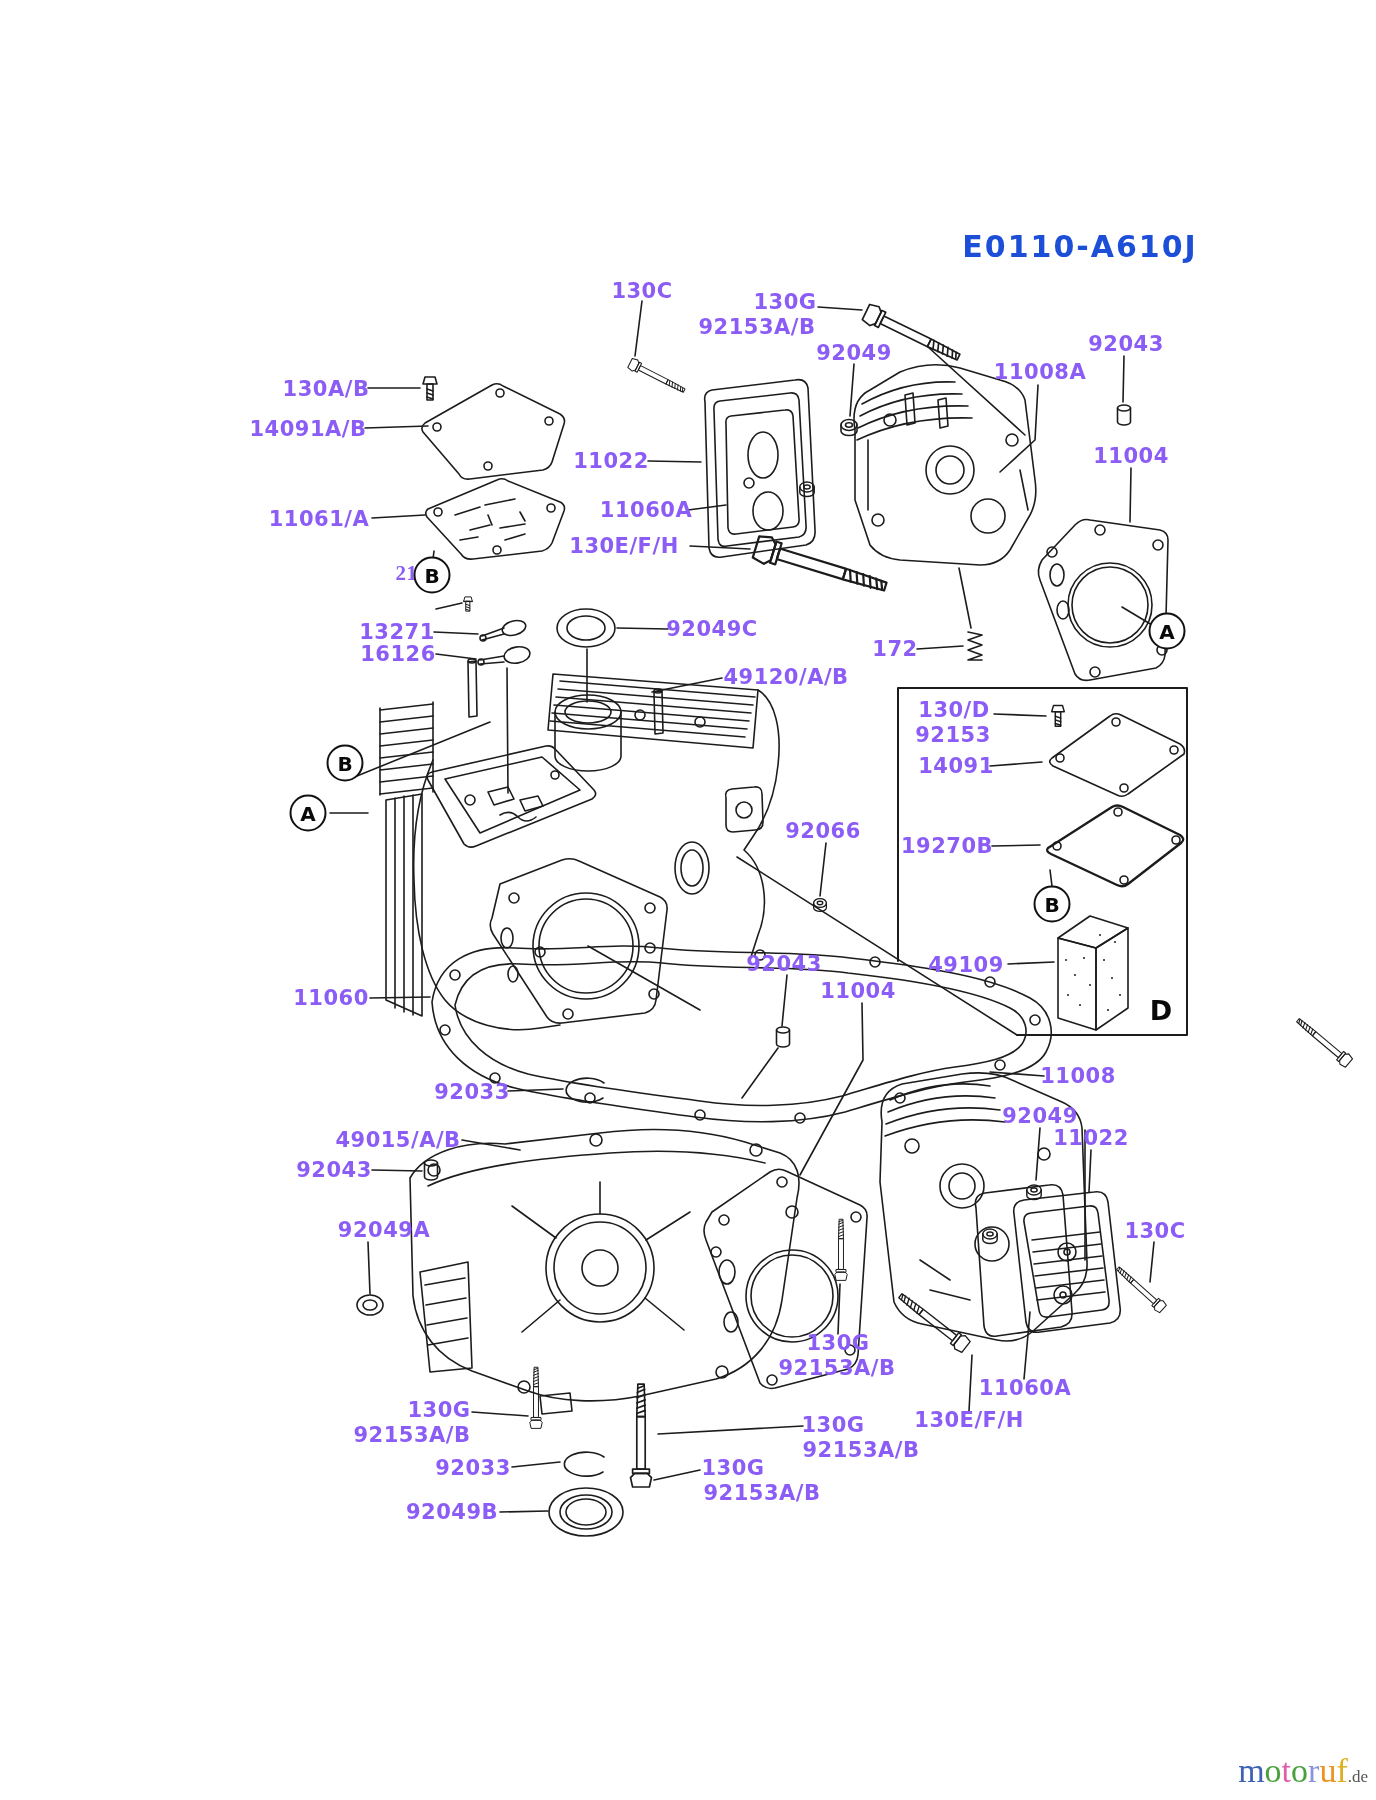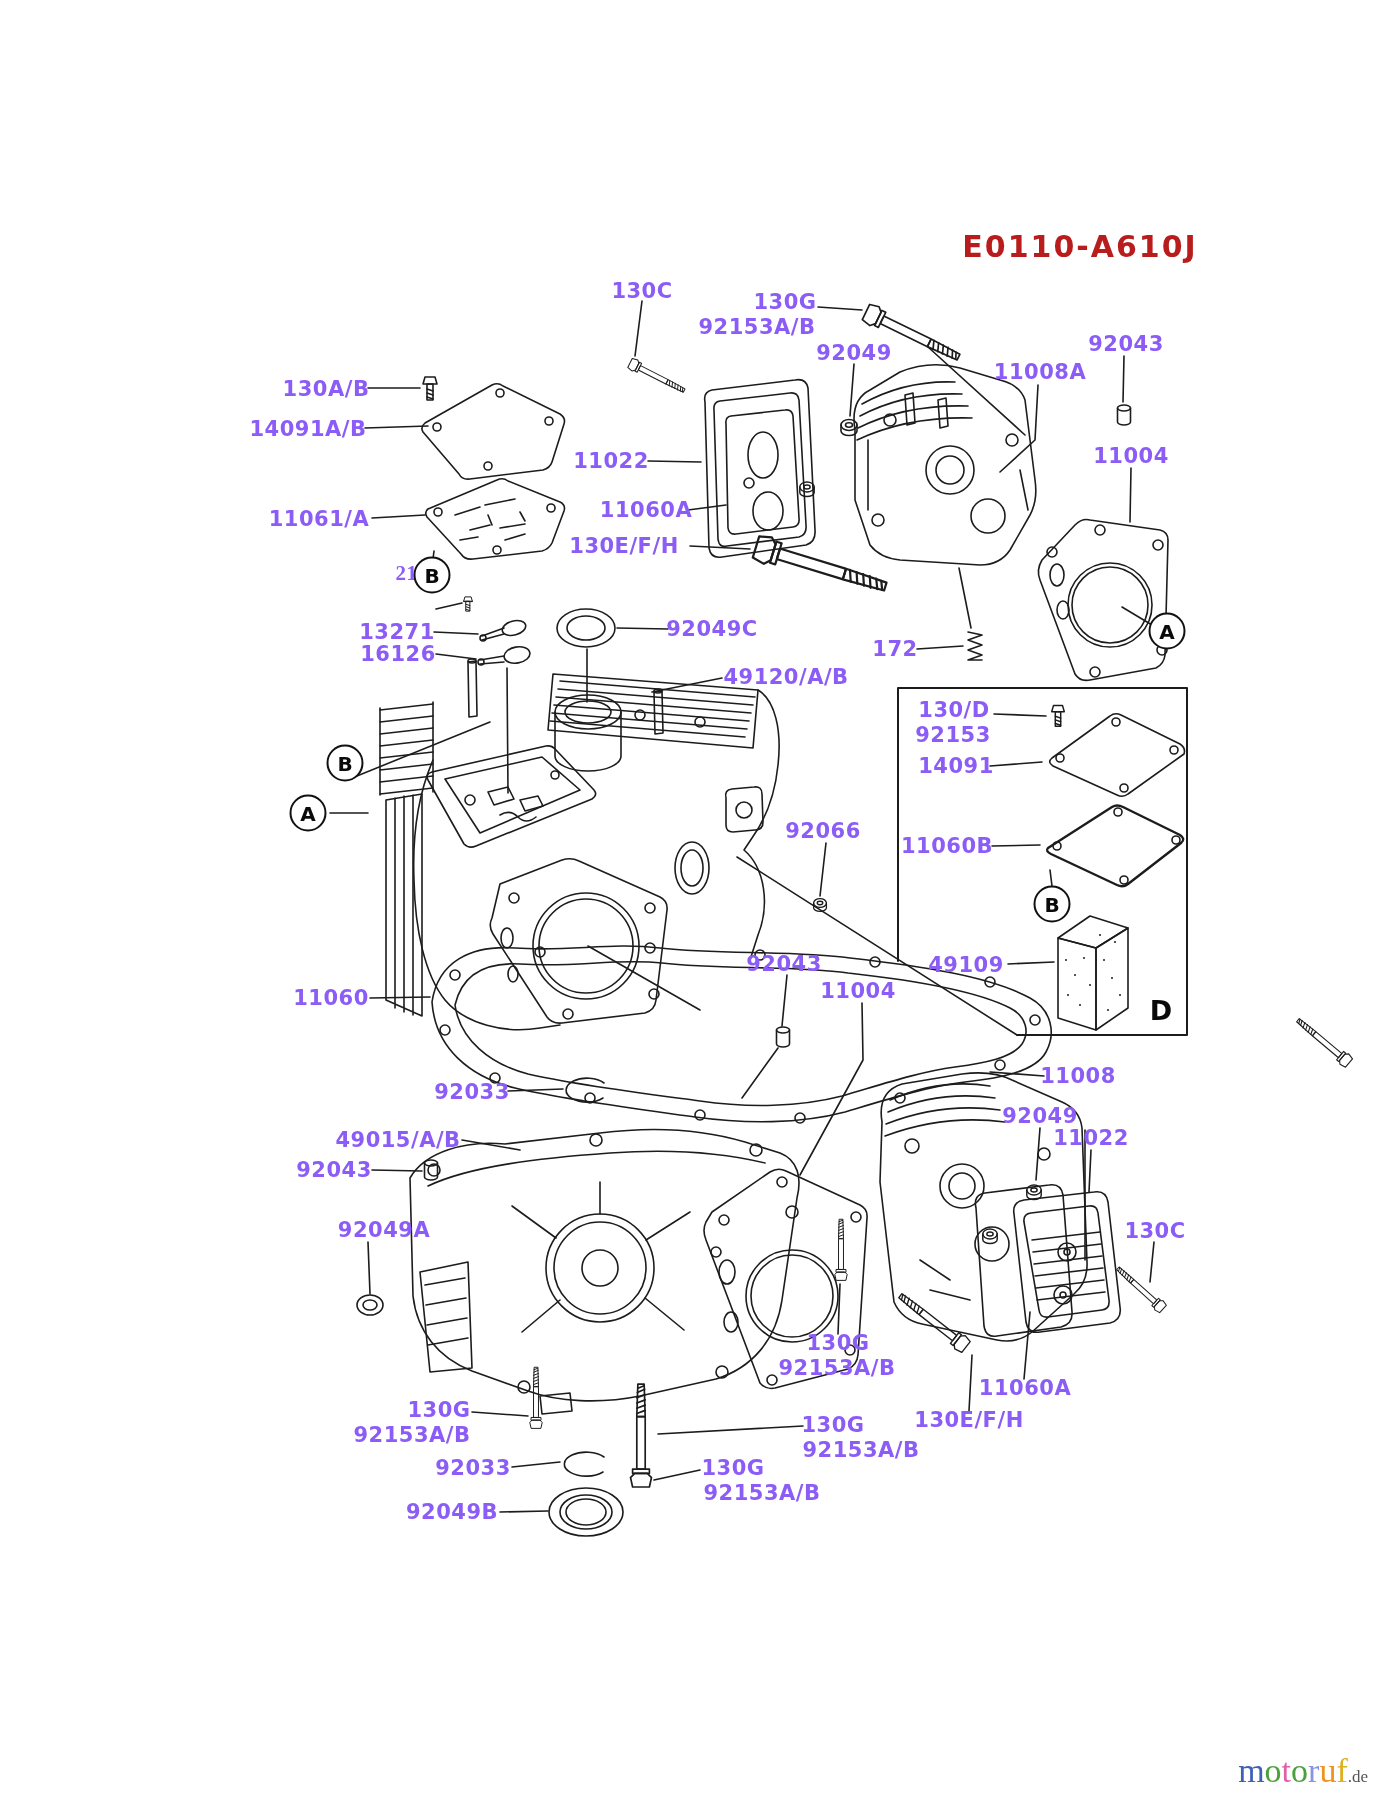--- a/index.html
+++ b/index.html
@@ -7,21 +7,21 @@
          font-family:"DejaVu Sans",sans-serif;}
   #art{position:absolute;left:0;top:0;}
   .callout{position:absolute;transform:translate(-50%,-50%);white-space:nowrap;
            font:bold 21px "DejaVu Sans",sans-serif;letter-spacing:.5px;color:#8b5cf6;}
   .marker{position:absolute;width:33px;height:33px;border:2.5px solid #111;border-radius:50%;
           background:#fff;transform:translate(-50%,-50%);display:flex;align-items:center;
           justify-content:center;font:bold 20px "DejaVu Sans",sans-serif;color:#0a0a0a;}
   .plainletter{position:absolute;transform:translate(-50%,-50%);
           font:bold 27px "DejaVu Sans",sans-serif;color:#0a0a0a;}
   #diagram-title{position:absolute;transform:translate(-50%,-50%);white-space:nowrap;
-          font:bold 30px "DejaVu Sans",sans-serif;letter-spacing:2px;color:#b91c1c;}
+          font:bold 30px "DejaVu Sans",sans-serif;letter-spacing:2px;color:#1d4ed8;}
   #watermark{position:absolute;right:8px;top:1752px;white-space:nowrap;
           font-family:Liberation Serif, serif;font-size:34px;line-height:38px;}
   #watermark .suffix{font-size:17px;color:#555;}
 </style>
 </head>
 <body>
 
 <div id="stage">
 
   <svg id="art" width="1376" height="1800" viewBox="0 0 1376 1800" fill="none" stroke="#1c1c1c" stroke-width="1.6" stroke-linecap="round" stroke-linejoin="round">
@@ -430,21 +430,21 @@
       <div class="callout" style="left: 837px; top: 1368px;">92153A/B</div>
       <div class="callout" style="left: 1025px; top: 1388px;">11060A</div>
       <div class="callout" style="left: 969px; top: 1420px;">130E/F/H</div>
       <div class="callout" style="left: 1078px; top: 1076px;">11008</div>
       <div class="callout" style="left: 1040px; top: 1116px;">92049</div>
       <div class="callout" style="left: 1091px; top: 1138px;">11022</div>
       <div class="callout" style="left: 1155px; top: 1231px;">130C</div>
       <div class="callout" style="left: 954px; top: 710px;">130/D</div>
       <div class="callout" style="left: 953px; top: 735px;">92153</div>
       <div class="callout" style="left: 956px; top: 766px;">14091</div>
-      <div class="callout" style="left: 947px; top: 846px;">11060B</div>
+      <div class="callout" style="left: 947px; top: 846px;">19270B</div>
       <div class="callout" style="left: 966px; top: 965px;">49109</div>
     </div>
   <div id="marker-layer">
       <div class="marker" style="left: 432px; top: 575px;">B</div>
       <div class="marker" style="left: 345px; top: 763px;">B</div>
       <div class="marker" style="left: 308px; top: 813px;">A</div>
       <div class="marker" style="left: 1167px; top: 631px;">A</div>
       <div class="marker" style="left: 1052px; top: 904px;">B</div>
       <div class="plainletter" style="left: 1161px; top: 1010px;">D</div>
     </div>

